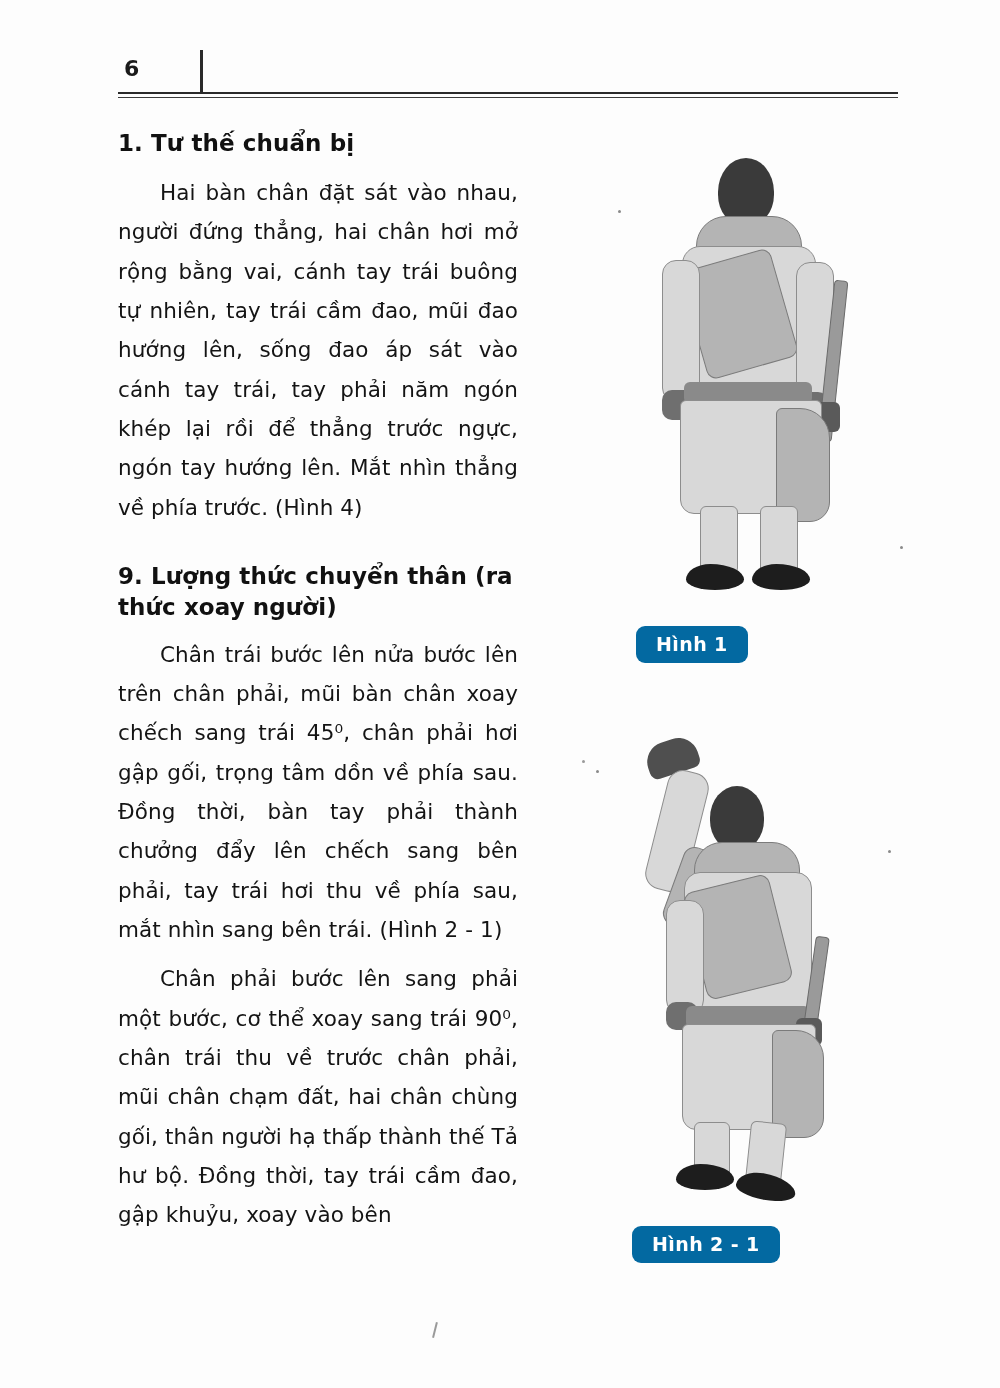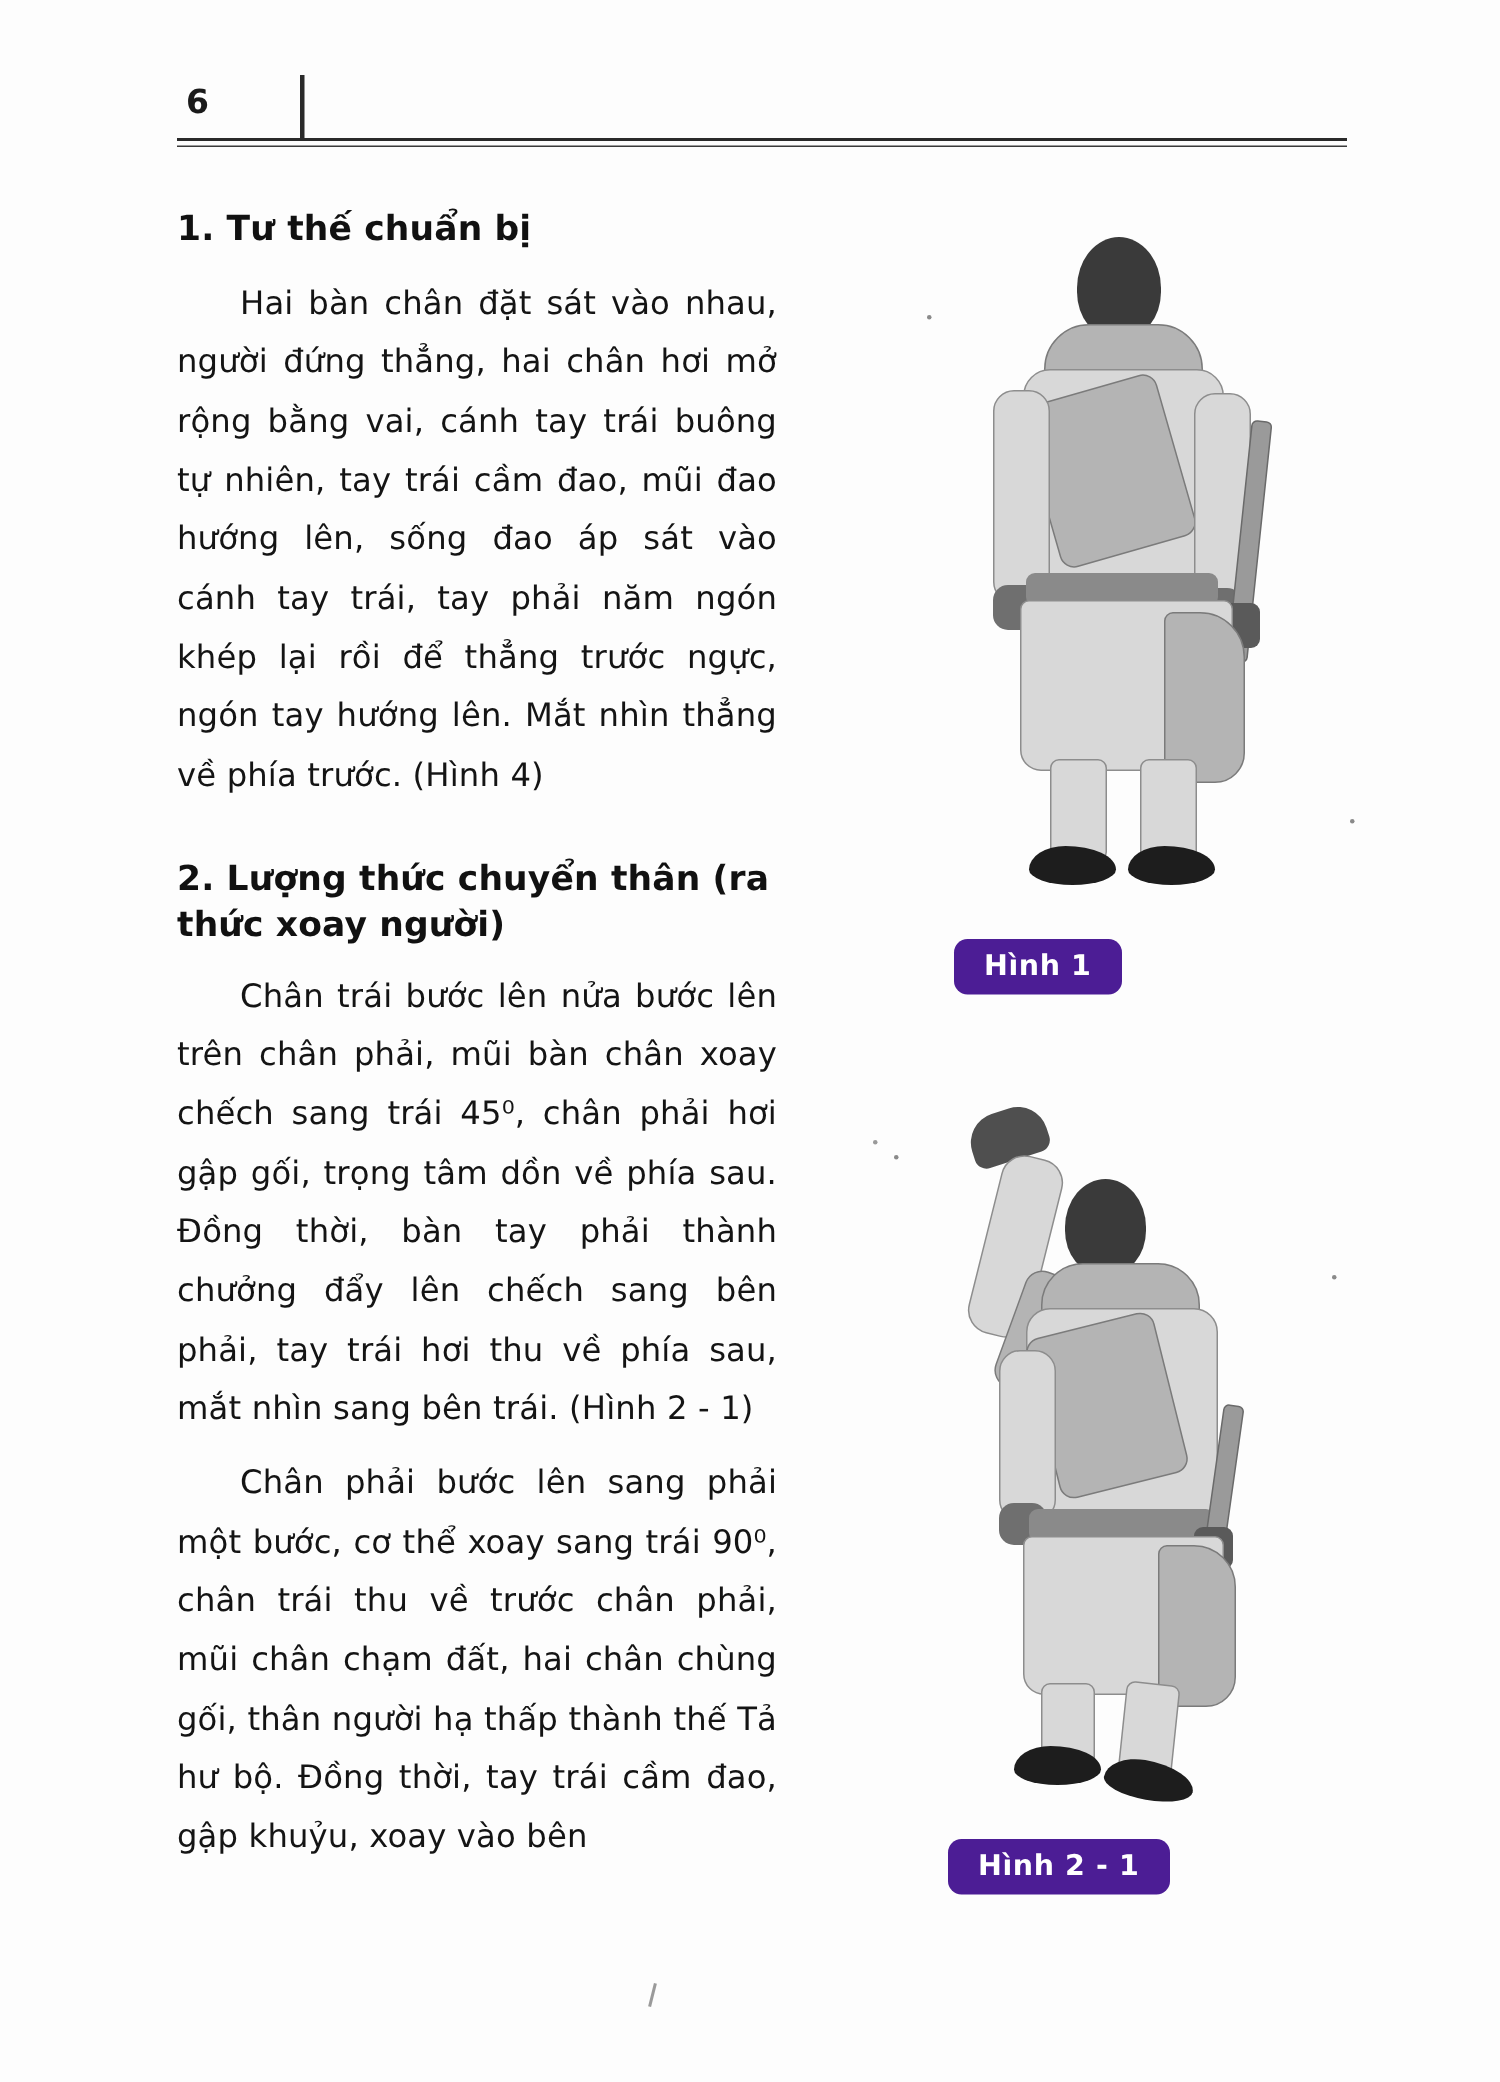--- a/index.html
+++ b/index.html
@@ -79,21 +79,21 @@
   
   .text-col {
     position: absolute;
     left: 118px;
     top: 128px;
     width: 400px;
   }
   h2.section-heading {
     font-size: 23px;
     font-weight: bold;
-    margin: 10px 0 14px 0;
+    margin: 0 0 14px 0;
     line-height: 1.34;
     letter-spacing: 0.1px;
     color: #111;
   }
   h2.section-heading.second {
     margin-top: 34px;
     margin-bottom: 12px;
   }
   p.body-par {
     font-size: 21.5px;
@@ -117,21 +117,21 @@
 
   .fig-img {
     position: relative;
     width: 100%;
   }
   .fig1 .fig-img { height: 450px; }
   .fig2 .fig-img { height: 470px; }
 
   .fig-caption {
     display: inline-block;
-    background: #4c1d95;
+    background: #0369a1;
     color: #ffffff;
     font-size: 19px;
     font-weight: bold;
     padding: 7px 20px 8px 20px;
     border-radius: 9px;
     letter-spacing: 0.4px;
     white-space: nowrap;
   }
   .cap-wrap-1 {
     position: absolute;
@@ -186,21 +186,21 @@
     <div class="header-divider"></div>
     <div class="header-rule"></div>
     <div class="header-rule-thin"></div>
   </div>
 
   <div class="text-col">
 
     <h2 class="section-heading">1. Tư thế chuẩn bị</h2>
     <p class="body-par">Hai bàn chân đặt sát vào nhau, người đứng thẳng, hai chân hơi mở rộng bằng vai, cánh tay trái buông tự nhiên, tay trái cầm đao, mũi đao hướng lên, sống đao áp sát vào cánh tay trái, tay phải năm ngón khép lại rồi để thẳng trước ngực, ngón tay hướng lên. Mắt nhìn thẳng về phía trước. (Hình 4)</p>
 
-    <h2 class="section-heading second">2. Lượng thức chuyển thân (ra thức xoay người)</h2>
+    <h2 class="section-heading second">9. Lượng thức chuyển thân (ra thức xoay người)</h2>
     <p class="body-par">Chân trái bước lên nửa bước lên trên chân phải, mũi bàn chân xoay chếch sang trái 45⁰, chân phải hơi gập gối, trọng tâm dồn về phía sau. Đồng thời, bàn tay phải thành chưởng đẩy lên chếch sang bên phải, tay trái hơi thu về phía sau, mắt nhìn sang bên trái. (Hình 2 - 1)</p>
     <p class="body-par last">Chân phải bước lên sang phải một bước, cơ thể xoay sang trái 90⁰, chân trái thu về trước chân phải, mũi chân chạm đất, hai chân chùng gối, thân người hạ thấp thành thế Tả hư bộ. Đồng thời, tay trái cầm đao, gập khuỷu, xoay vào bên</p>
   </div>
 
   <div class="figure fig1">
     <div class="fig-img">
       <div class="monk">
 
         <div class="pt head" style="left:118px; top:8px; width:56px; height:68px;"></div>
 

